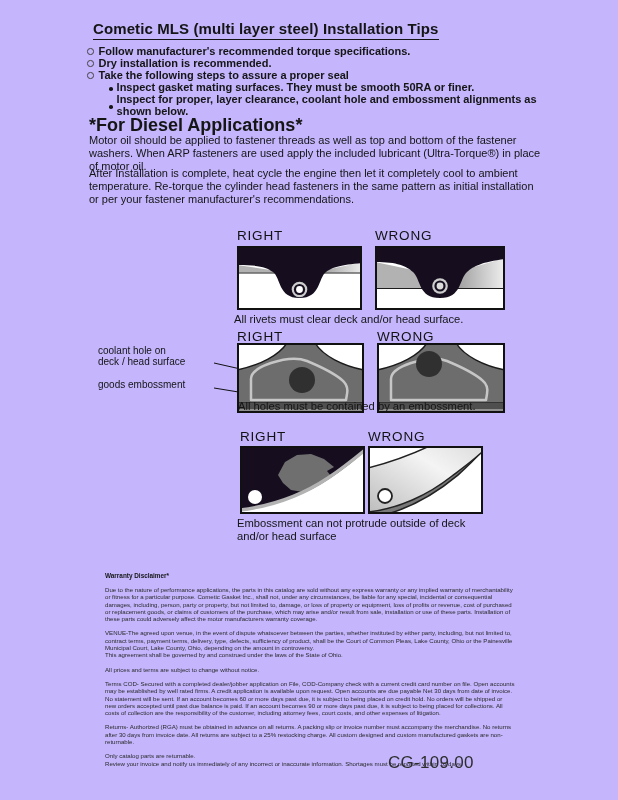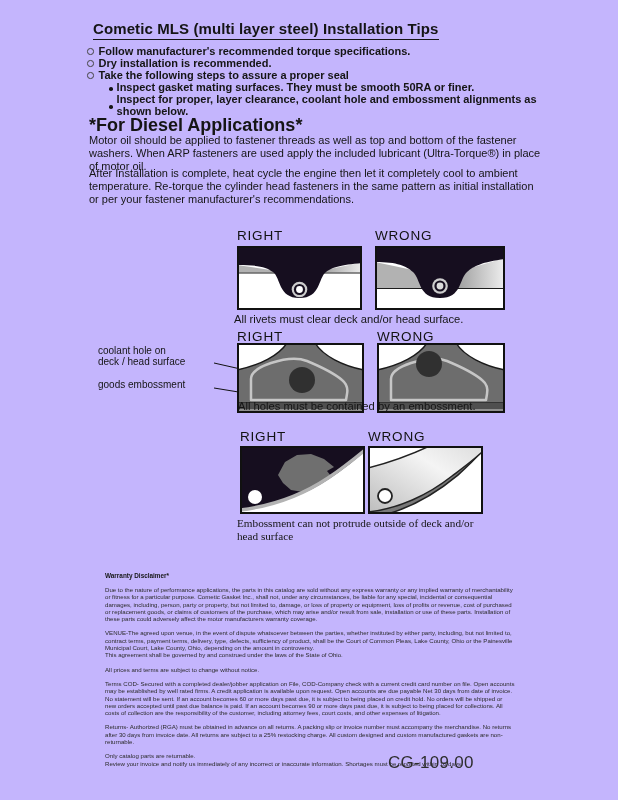--- a/index.html
+++ b/index.html
@@ -165,21 +165,21 @@
       <stop offset="0" stop-color="#bdbdbd"></stop>
           <stop offset="0.6" stop-color="#f4f4f4"></stop>
           <stop offset="1" stop-color="#d9d9d9"></stop>
     </linearGradient>
       </defs>
     <path fill="url(#f3wg)" stroke="#222222" stroke-width="1.5" d="M0,22 C28,15 55,4 78,-8 L115,-8 L115,5 C107,13 96,21 84,30 C60,49 30,63 0,66 Z"></path>
     <circle cx="17" cy="50" r="7" fill="#ffffff" stroke="#222222" stroke-width="1.8"></circle>
     <rect x="1" y="1" width="113" height="66" fill="none" stroke="#111" stroke-width="2"></rect>
   </svg>
 
-  <div class="abs caption" style="left:237px;top:517px;width:255px;font-family:Liberation Serif, serif;">Embossment can not protrude outside of deck and/or head surface</div>
+  <div class="abs caption" style="left:237px;top:517px;width:255px;">Embossment can not protrude outside of deck and/or head surface</div>
 
   <div class="abs disclaimer">
     <h3>Warranty Disclaimer*</h3>
     <p>Due to the nature of performance applications, the parts in this catalog are sold without any express warranty or any implied warranty of merchantability or fitness for a particular purpose.  Cometic Gasket Inc., shall not, under any circumstances, be liable for any special, incidental or consequential damages, including, person, party or property, but not limited to, damage, or loss of property or equipment, loss of profits or revenue, cost of purchased or replacement goods, or claims of customers of the purchase, which may arise and/or result from sale, installation or use of these parts.  Installation of these parts could adversely affect the motor manufacturers warranty coverage.</p>
     <p>VENUE-The agreed upon venue, in the event of dispute whatsoever between the parties, whether instituted by either party, including, but not limited to, contract terms, payment terms, delivery, type, defects, sufficiency of product, shall be the Court of Common Pleas, Lake County, Ohio or the Painesville Municipal Court, Lake County, Ohio, depending on the amount in controversy.
 This agreement shall be governed by and construed under the laws of the State of Ohio.</p>
     <p>All prices and terms are subject to change without notice.</p>
     <p>Terms COD- Secured with a completed dealer/jobber application on File, COD-Company check with a current credit card number on file.  Open accounts may be established by well rated firms.  A credit application is available upon request.  Open accounts are due payable Net 30 days from date of invoice.  No statement will be sent.  If an account becomes 60 or more days past due, it is subject to being placed on credit hold.  No orders will be shipped or new orders accepted until past due balance is paid.  If an account becomes 90 or more days past due, it is subject to being placed for collections.  All costs of collection are the responsibility of the customer, including attorney fees, court costs, and other expenses of litigation.</p>
     <p>Returns- Authorized (RGA) must be obtained in advance on all returns.  A packing slip or invoice number must accompany the merchandise.  No returns after 30 days from invoice date.  All returns are subject to a 25% restocking charge.  All custom designed and custom manufactured gaskets are non-returnable.</p>
     <p>Only catalog parts are returnable.

